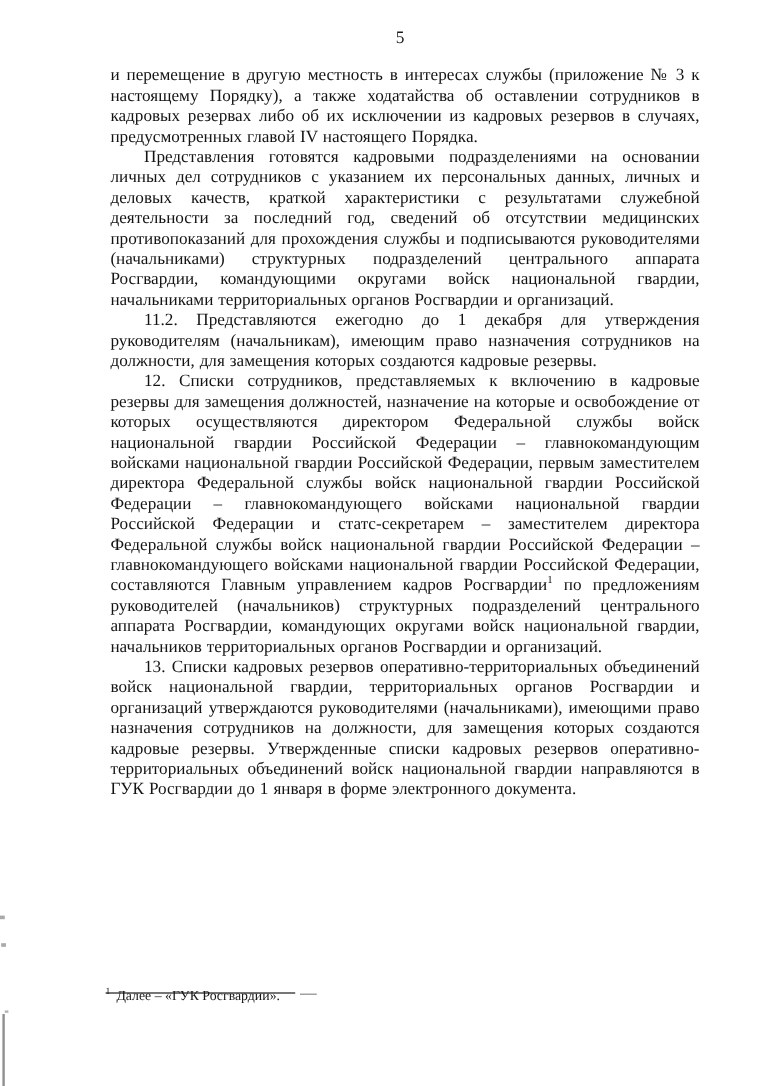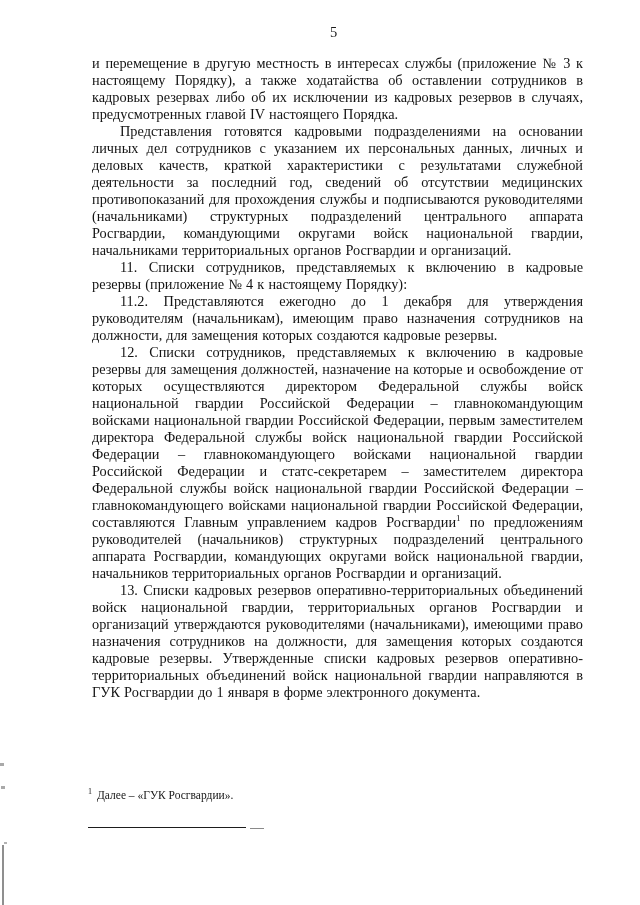--- a/index.html
+++ b/index.html
@@ -50,21 +50,21 @@
     position: absolute;
     left: 250px;
     top: 828px;
     width: 14px;
     height: 1px;
     background: #8a8a8a;
   }
   .footnote {
     position: absolute;
     left: 88px;
-    top: 789px;
+    top: 824px;
     width: 460px;
     font-size: 11.5px;
     color: #161616;
   }
   .footnote sup {
     font-size: 8px;
     vertical-align: super;
     line-height: 0;
     margin-right: 5px;
   }
@@ -102,21 +102,20 @@
   }
 </style>
 </head>
 <body>
 
 <div class="page-number">5</div>
 
 <div class="text-block">
   <p class="para">и перемещение в другую местность в интересах службы (приложение № 3 к настоящему Порядку), а также ходатайства об оставлении сотрудников в кадровых резервах либо об их исключении из кадровых резервов в случаях, предусмотренных главой IV настоящего Порядка.</p>
   <p class="para indent">Представления готовятся кадровыми подразделениями на основании личных дел сотрудников с указанием их персональных данных, личных и деловых качеств, краткой характеристики с результатами служебной деятельности за последний год, сведений об отсутствии медицинских противопоказаний для прохождения службы и подписываются руководителями (начальниками) структурных подразделений центрального аппарата Росгвардии, командующими округами войск национальной гвардии, начальниками территориальных органов Росгвардии и организаций.</p>
-  <p class="para indent">11. Списки сотрудников, представляемых к включению в кадровые резервы (приложение № 4 к настоящему Порядку):</p>
   <p class="para indent">11.2. Представляются ежегодно до 1 декабря для утверждения руководителям (начальникам), имеющим право назначения сотрудников на должности, для замещения которых создаются кадровые резервы.</p>
   <p class="para indent"><span>12. Списки сотрудников, представляемых к включению в кадровые резервы для замещения должностей, назначение на которые и освобождение от которых осуществляются директором Федеральной службы войск национальной гвардии Российской Федерации – главнокомандующим войсками национальной гвардии Российской Федерации, первым заместителем директора Федеральной службы войск национальной гвардии Российской Федерации – главнокомандующего войсками национальной гвардии Российской Федерации и статс-секретарем – заместителем директора Федеральной службы войск национальной гвардии Российской Федерации – главнокомандующего войсками национальной гвардии Российской Федерации, составляются Главным управлением кадров Росгвардии</span><sup class="fn-ref">1</sup><span> по предложениям руководителей (начальников) структурных подразделений центрального аппарата Росгвардии, командующих округами войск национальной гвардии, начальников территориальных органов Росгвардии и организаций.</span></p>
   <p class="para indent">13. Списки кадровых резервов оперативно-территориальных объединений войск национальной гвардии, территориальных органов Росгвардии и организаций утверждаются руководителями (начальниками), имеющими право назначения сотрудников на должности, для замещения которых создаются кадровые резервы. Утвержденные списки кадровых резервов оперативно-территориальных объединений войск национальной гвардии направляются в ГУК Росгвардии до 1 января в форме электронного документа.</p>
 </div>
 
 <div class="footnote-rule"></div>
 <div class="footnote-rule-ext"></div>
 
 <div class="footnote"><sup>1</sup><span>Далее – «ГУК Росгвардии».</span></div>
 

